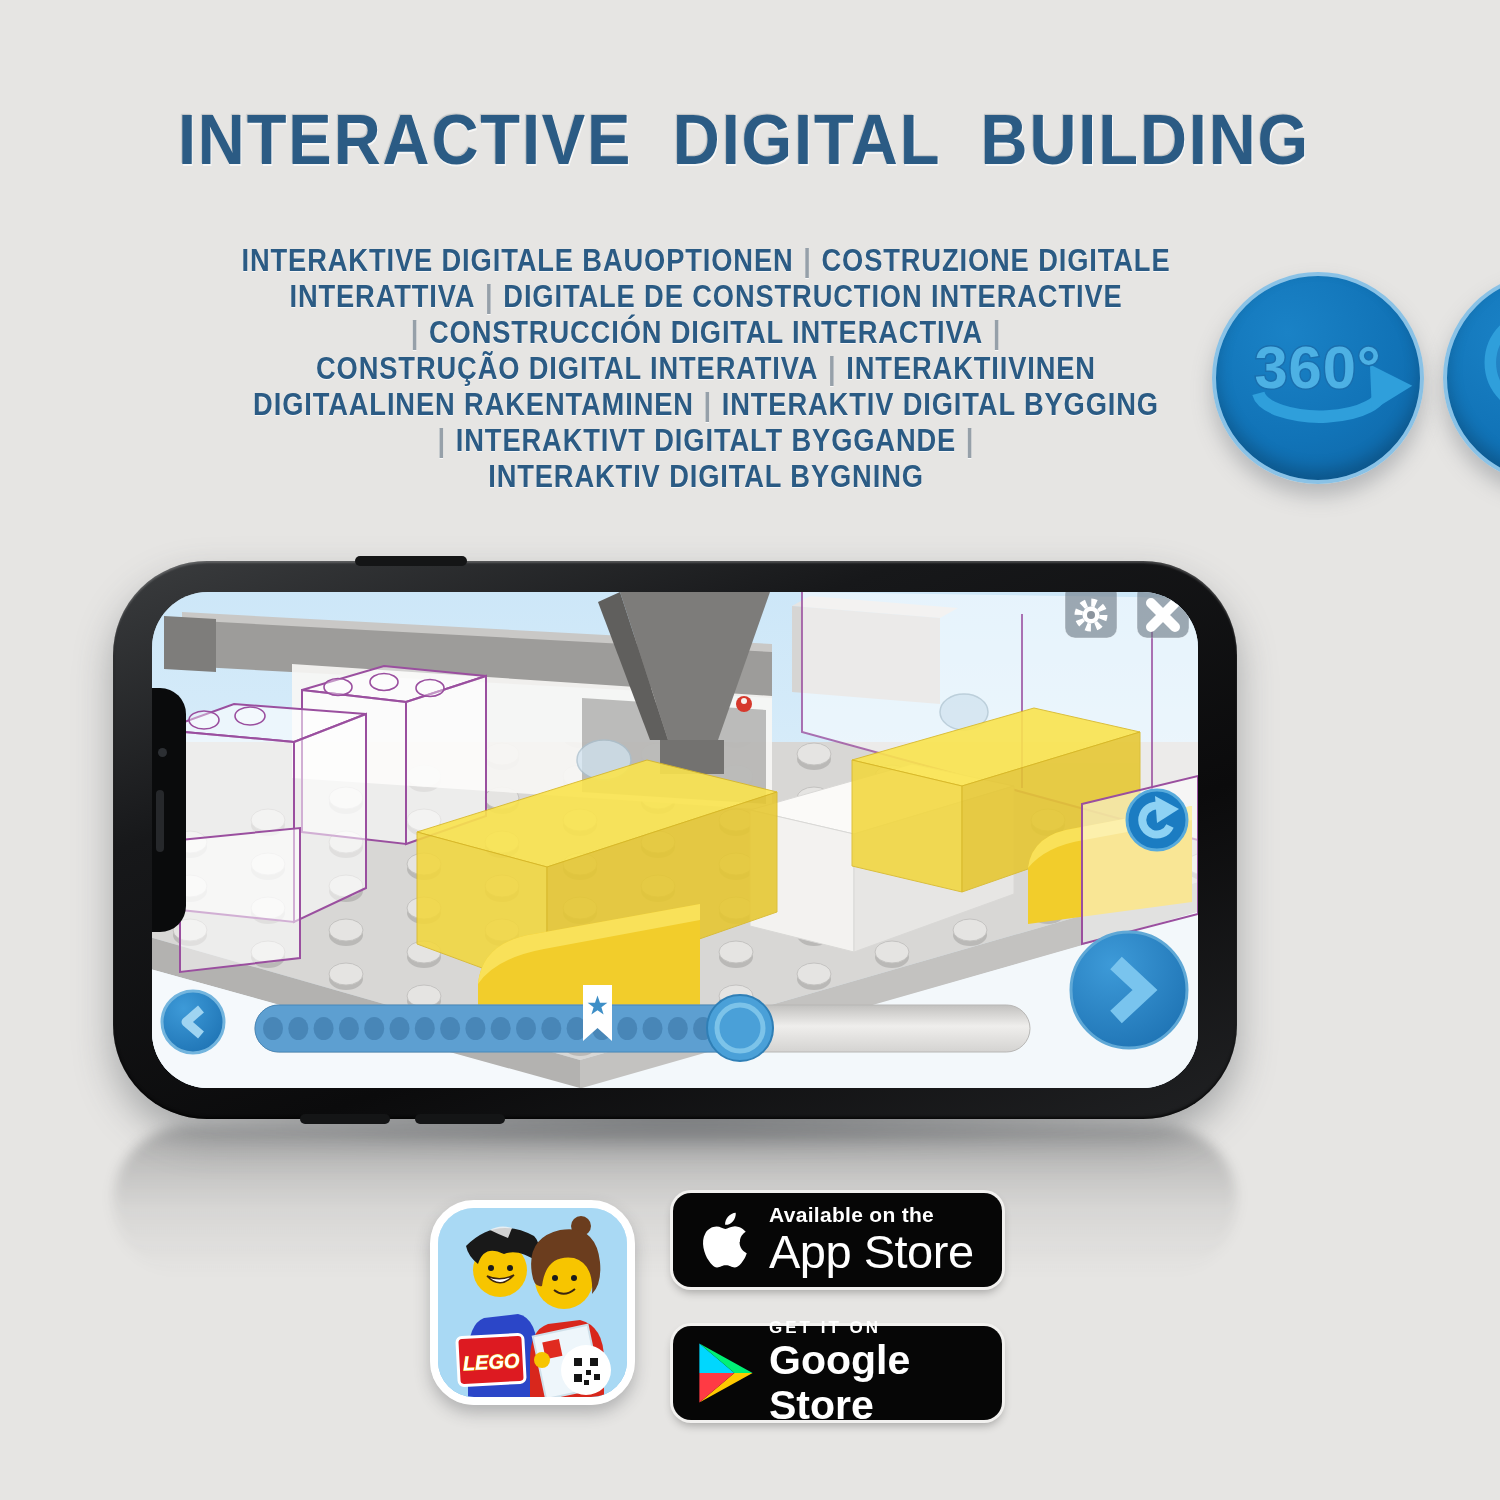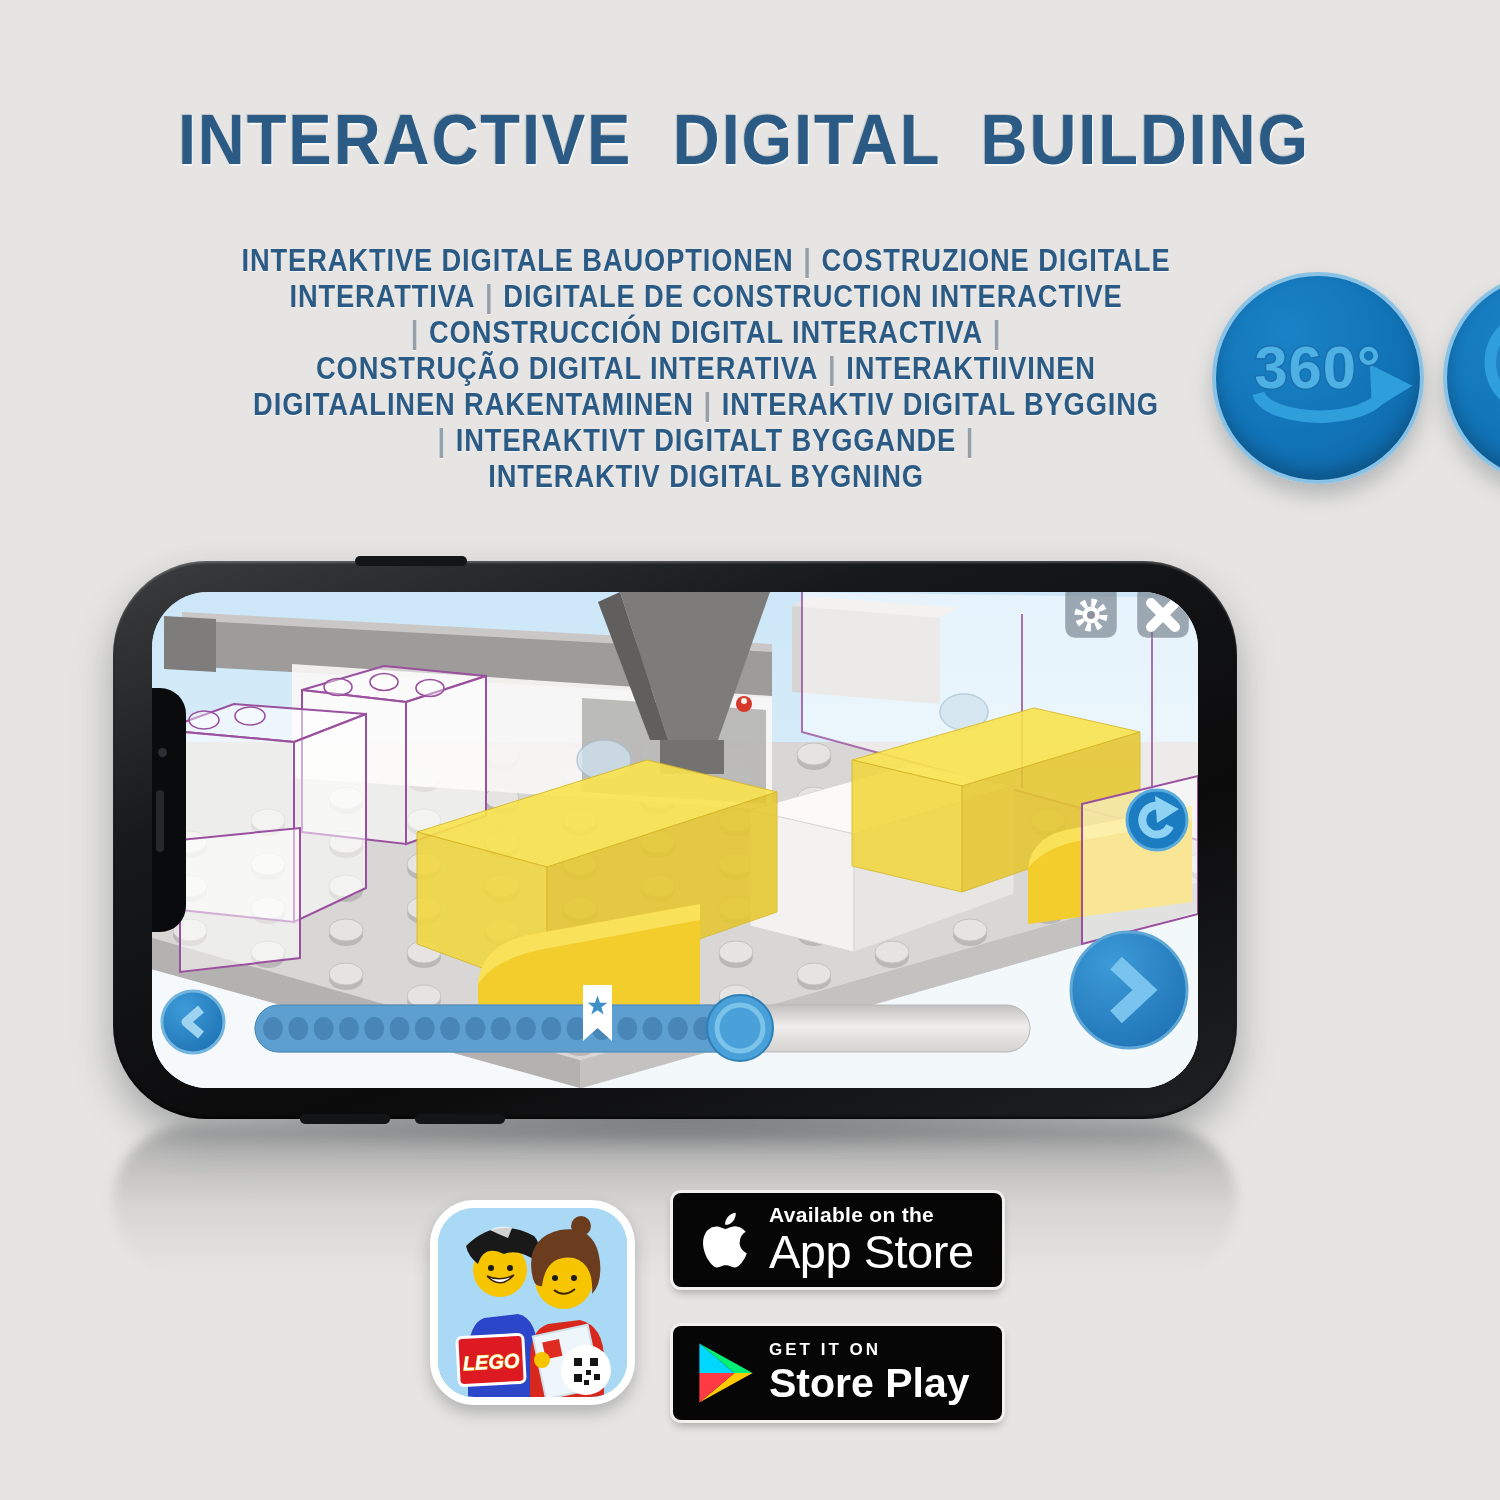--- a/index.html
+++ b/index.html
@@ -43,21 +43,21 @@
     background:#d8ecf9;box-shadow:inset 0 0 14px rgba(0,0,0,.45);}
   .scene{position:absolute;left:0;top:0;width:1046px;height:496px;display:block;}
   .notch{position:absolute;left:-2px;top:96px;width:36px;height:244px;background:#0a0b0c;border-radius:0 26px 26px 0;}
   .notch .cam{position:absolute;left:8px;top:60px;width:9px;height:9px;border-radius:50%;background:#2c2f33;}
   .notch .slit{position:absolute;left:6px;top:102px;width:8px;height:62px;border-radius:5px;background:#26282b;}
   
   .app-icon{position:absolute;left:430px;top:1200px;width:189px;height:189px;z-index:5;
     border:8px solid #ffffff;border-radius:44px;overflow:hidden;
     background:linear-gradient(180deg,#c3e5f8,#7fc3ec);box-shadow:0 8px 16px rgba(60,64,70,.30);}
   .app-icon svg{width:100%;height:100%;display:block;}
-  .badge{position:absolute;left:673px;width:329px;height:94px;background:#060606;border-radius:8px;z-index:5;
+  .badge{position:absolute;left:673px;width:329px;height:94px;background:#060606;border-radius:18px;z-index:5;
     box-shadow:0 0 0 3px #f2f1ef, 0 5px 10px rgba(0,0,0,.30);
     display:flex;align-items:center;color:#fff;box-sizing:border-box;padding:0 10px;}
   .badge-appstore{top:1193px;}
   .badge-googleplay{top:1310px;margin-top:16px;}
   .badge .bicon{width:86px;display:flex;justify-content:center;align-items:center;flex:0 0 auto;}
   .badge .btxt{display:flex;flex-direction:column;justify-content:center;}
   .as-small{font-size:21px;font-weight:700;letter-spacing:.3px;line-height:1.15;}
   .as-big{font-size:47px;font-weight:400;letter-spacing:-.5px;line-height:1.05;}
   .gp-small{font-size:17px;font-weight:700;letter-spacing:3px;line-height:1.2;}
   .gp-big{font-size:41px;font-weight:700;letter-spacing:0;line-height:1.1;}
@@ -537,17 +537,17 @@
     <div class="bicon">
       <svg width="56" height="62" viewBox="0 0 80 88">
         <polygon points="2,2 52,44 2,44" fill="#00d7fe"></polygon>
         <polygon points="2,2 78,44 52,44" fill="#00f076"></polygon>
         <polygon points="2,86 78,44 52,44" fill="#ffc900"></polygon>
         <polygon points="2,86 52,44 2,44" fill="#ff3a44"></polygon>
       </svg>
     </div>
     <div class="btxt">
       <div class="gp-small">GET IT ON</div>
-      <div class="gp-big">Store Play</div>
+      <div class="gp-big">Google Store</div>
     </div>
   </div>
 
 </div>
 
 </body></html>

